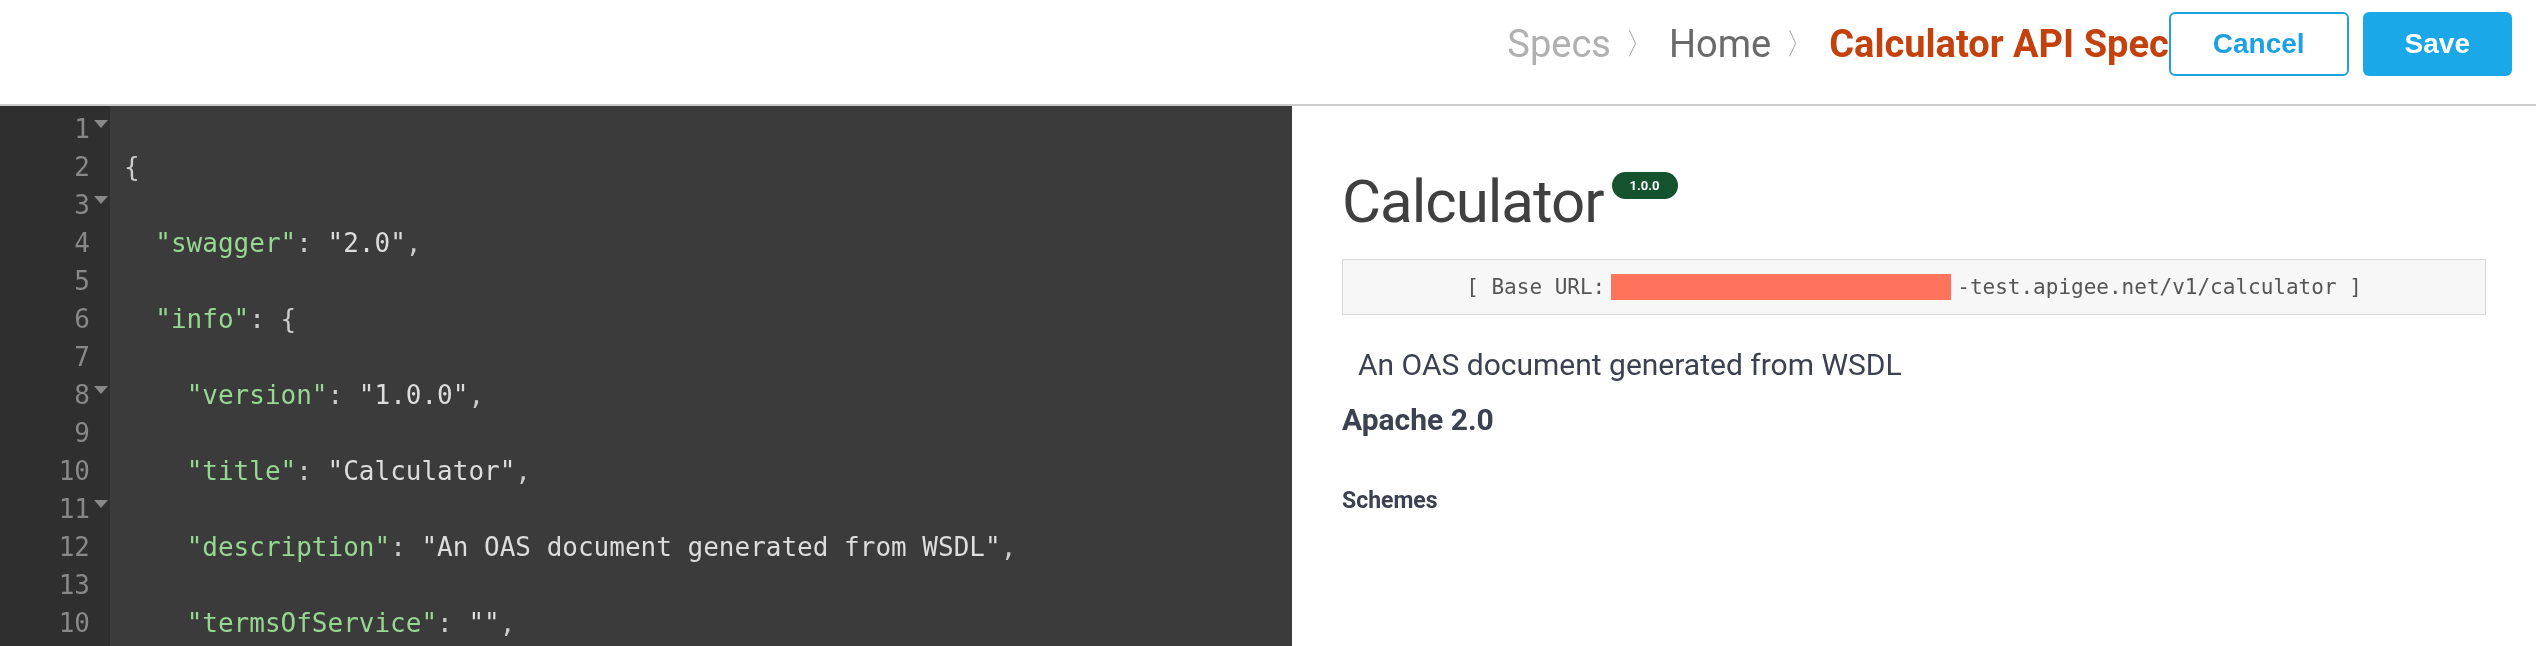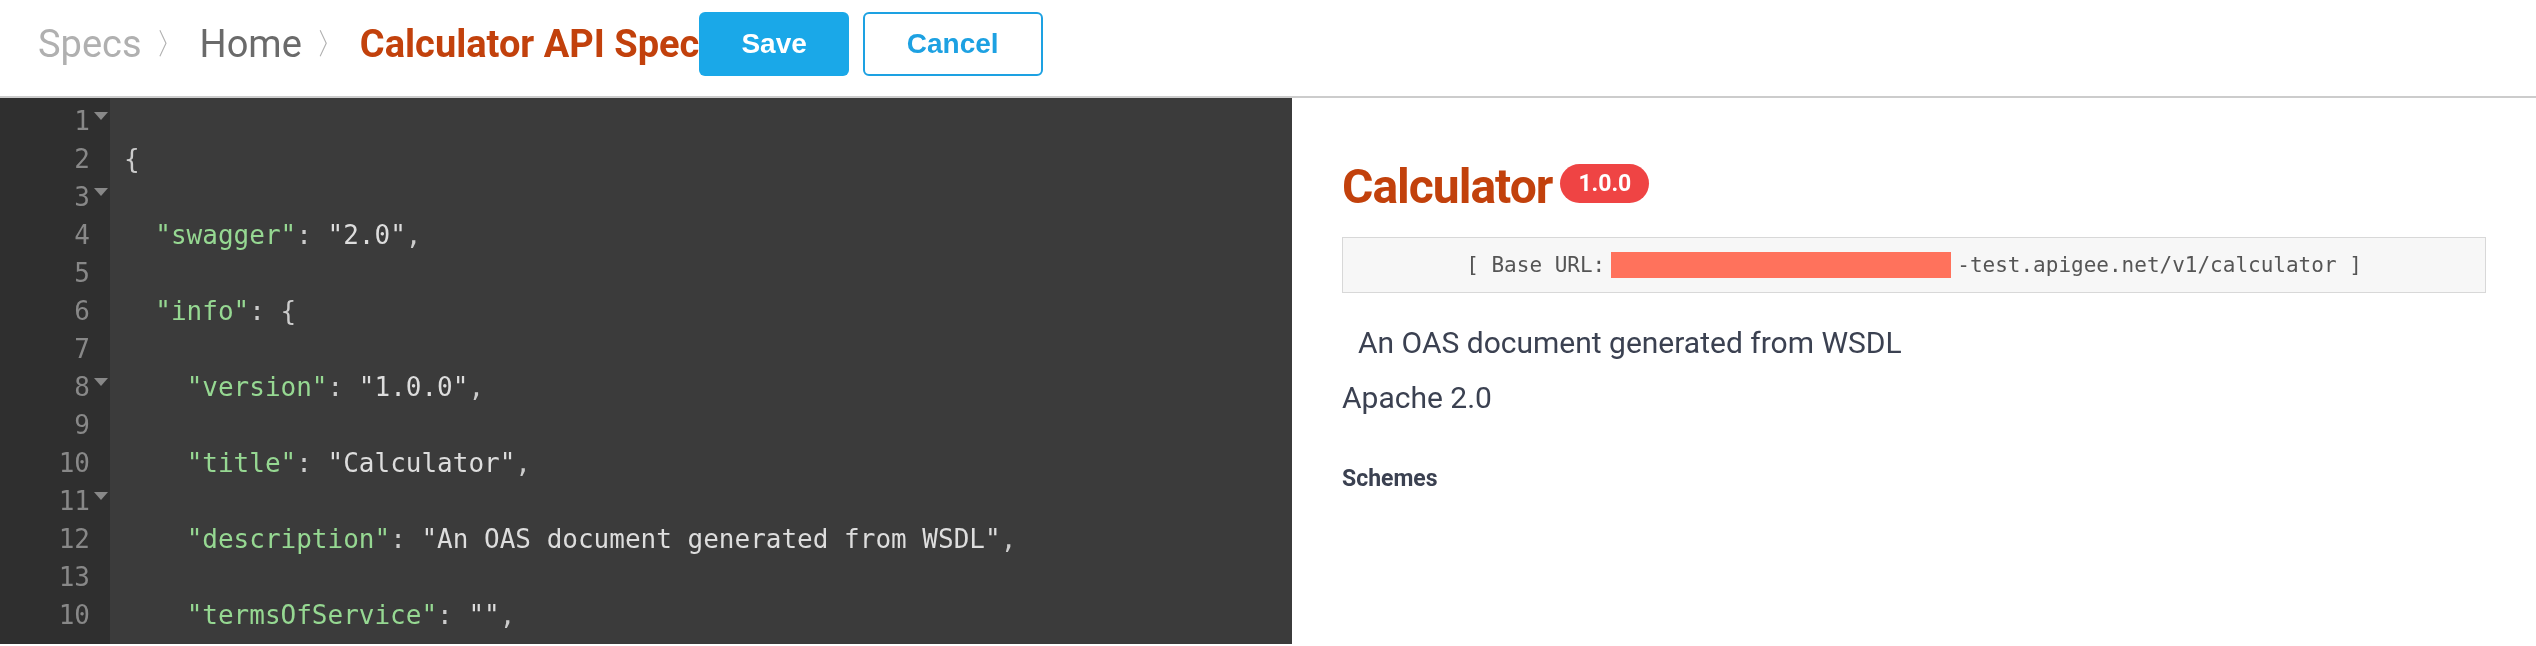--- a/index.html
+++ b/index.html
@@ -8,22 +8,22 @@
       box-sizing: border-box;
     }
     body {
       font-family: -apple-system, BlinkMacSystemFont, "Segoe UI", Roboto, Helvetica, Arial, sans-serif;
       background: #fff;
       width: 2536px;
     }
     .header {
       display: flex;
       align-items: center;
-      justify-content: flex-start;
-      padding: 12px 24px 20px 38px;
+      justify-content: flex-end;
+      padding: 12px 24px 28px 38px;
       background: #fff;
     }
     .breadcrumb {
       display: flex;
       align-items: center;
       gap: 14px;
       font-size: 38px;
     }
     .crumb-link {
       color: #b0b0b0;
@@ -116,29 +116,29 @@
       background: #fff;
       overflow: hidden;
     }
     .api-title-row {
       display: flex;
       align-items: flex-start;
       gap: 8px;
       margin-bottom: 22px;
     }
     .api-title {
-      font-size: 48px;
-      color: #c2410c;
-      font-weight: 700;
+      font-size: 60px;
+      color: #404040;
+      font-weight: 400;
       letter-spacing: -1px;
     }
     .version-badge {
-      background: #ef4444;
+      background: #14532d;
       color: #fff;
-      font-size: 23px;
+      font-size: 13px;
       font-weight: 700;
       border-radius: 40px;
       padding: 6px 18px;
       margin-top: 6px;
     }
     .base-url-box {
       border: 1px solid #d8d8d8;
       background: #f7f7f7;
       padding: 14px 18px;
       font-family: "Menlo", "Monaco", "Consolas", monospace;
@@ -159,41 +159,42 @@
     .api-desc {
       font-size: 30px;
       color: #3b4151;
       margin-bottom: 20px;
       margin-left: 16px;
     }
     .api-license {
       font-size: 30px;
       color: #3b4151;
       margin-bottom: 50px;
+      font-weight: bold;
     }
     .schemes-label {
       font-size: 23px;
       font-weight: 700;
       color: #3b4151;
     }
   </style>
 </head>
 <body>
 
 <div class="header">
   <div class="breadcrumb">
     <span class="crumb-link">Specs</span>
     <span class="crumb-sep">〉</span>
     <span class="crumb-link2">Home</span>
     <span class="crumb-sep">〉</span>
     <span class="crumb-current">Calculator API Spec</span>
   </div>
   <div class="header-buttons">
+    <button class="btn btn-cancel">Cancel</button>
     <button class="btn btn-save">Save</button>
-    <button class="btn btn-cancel">Cancel</button>
   </div>
 </div>
 
 <div class="main">
   <div class="editor-pane">
     <div class="gutter">
       <div class="gutter-line"><span>1</span><span class="fold-marker"></span></div>
       <div class="gutter-line">2</div>
       <div class="gutter-line"><span>3</span><span class="fold-marker"></span></div>
       <div class="gutter-line">4</div>

